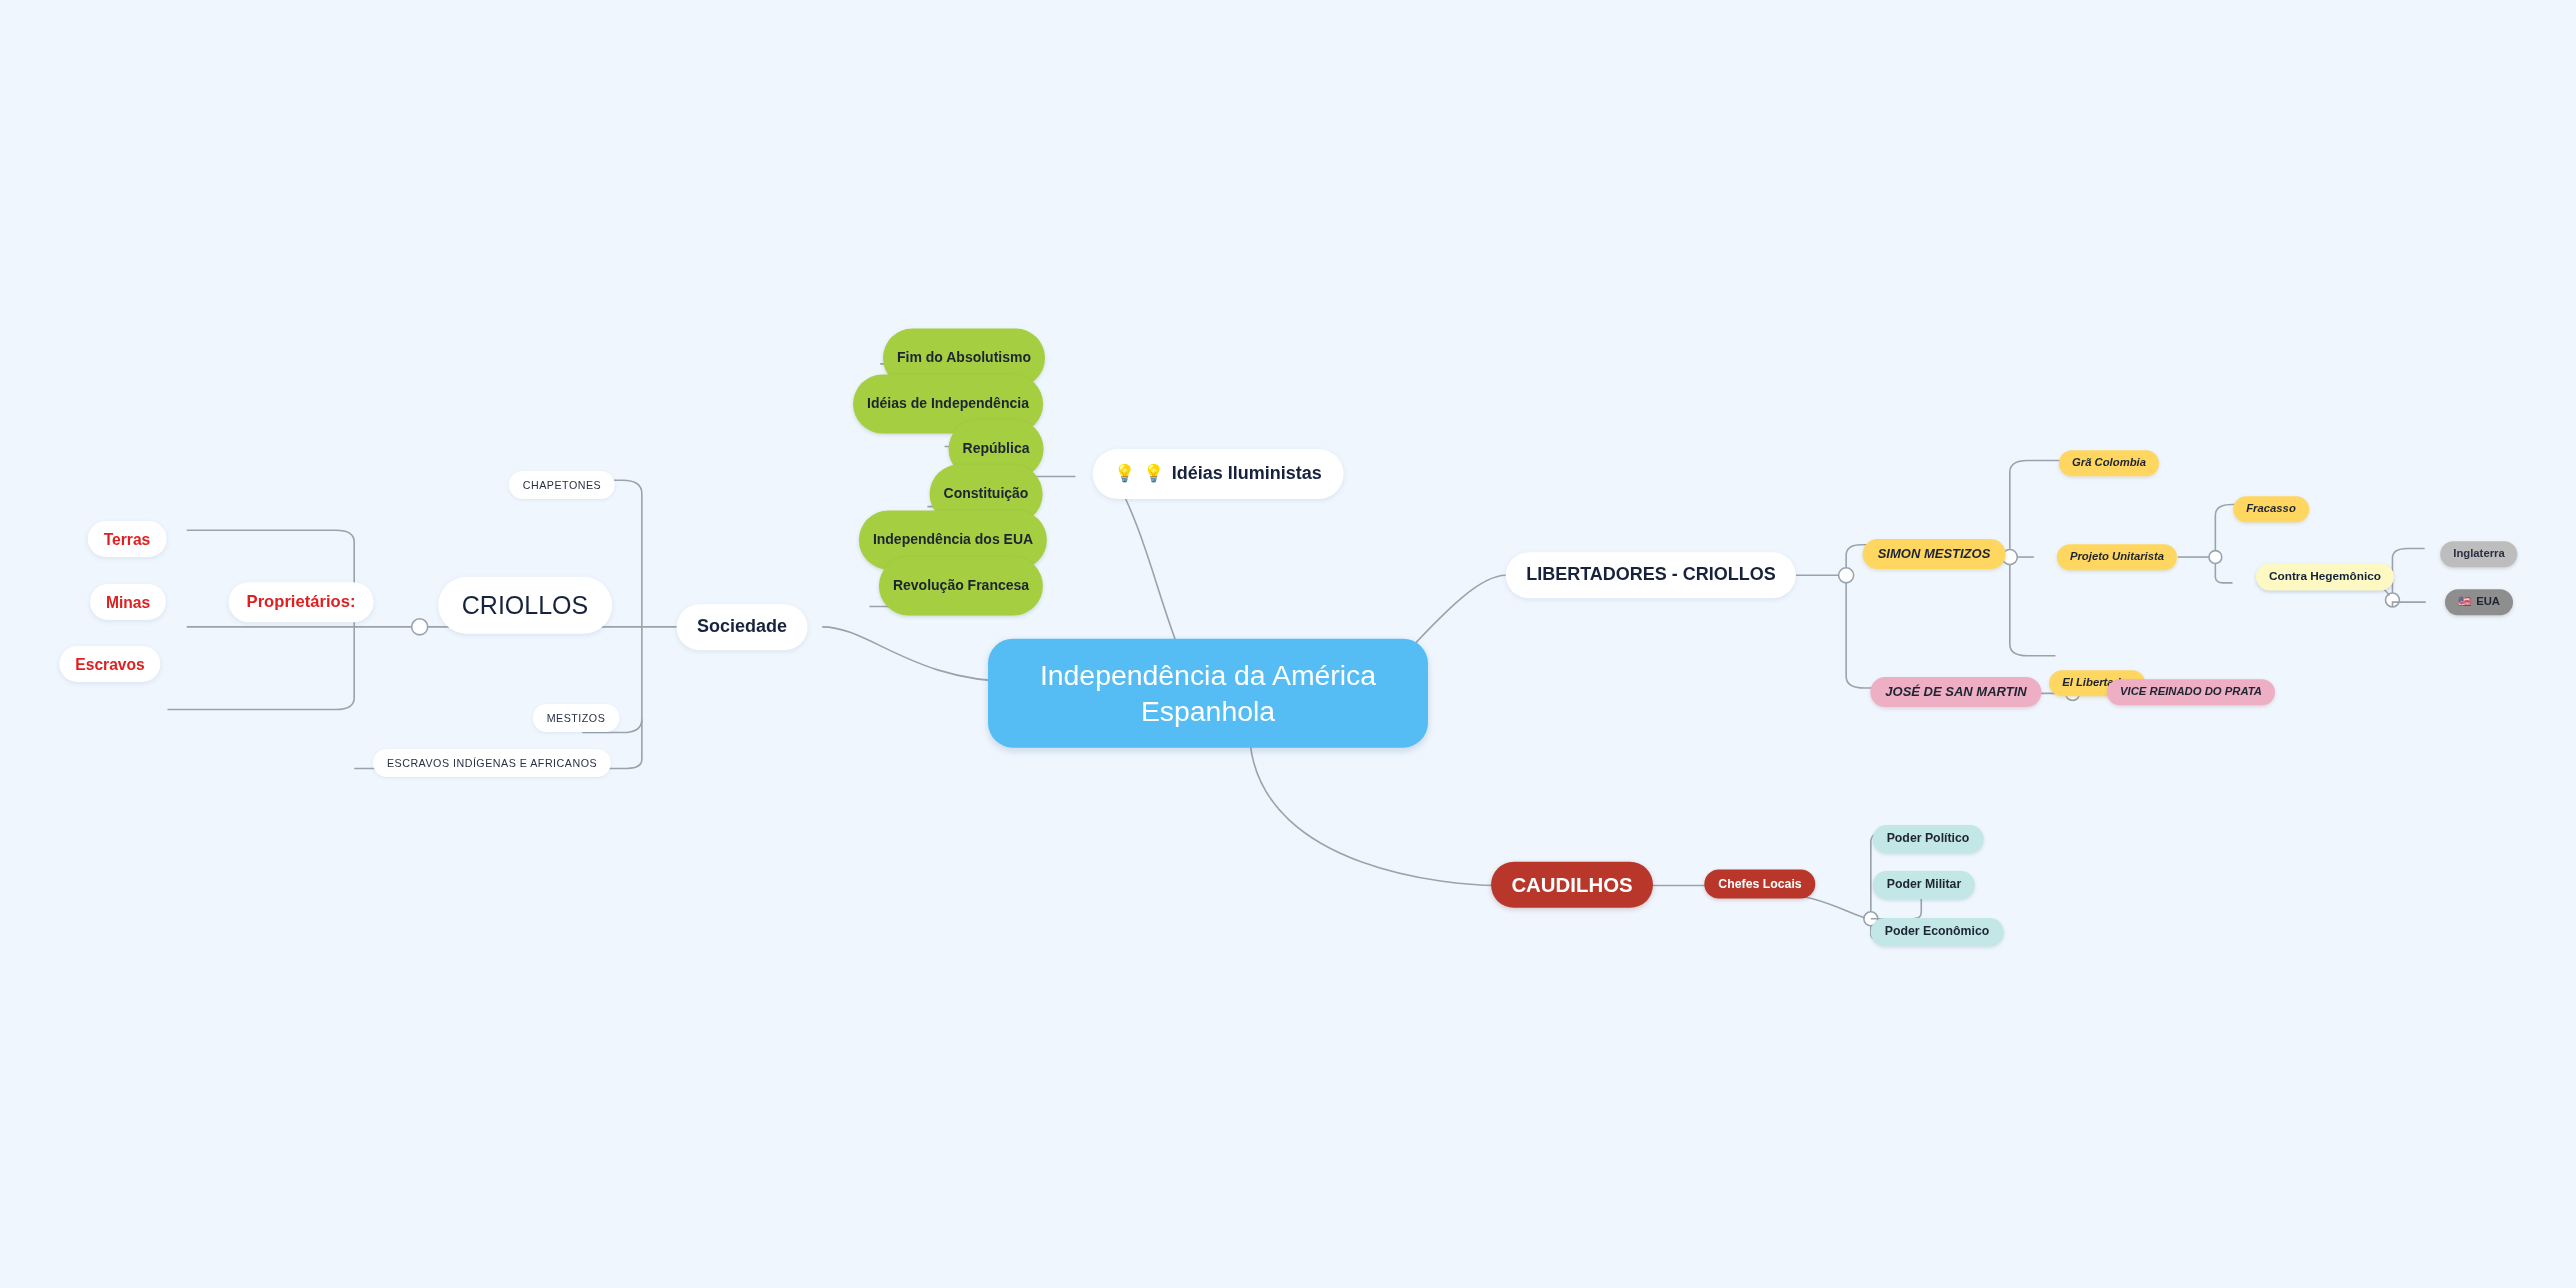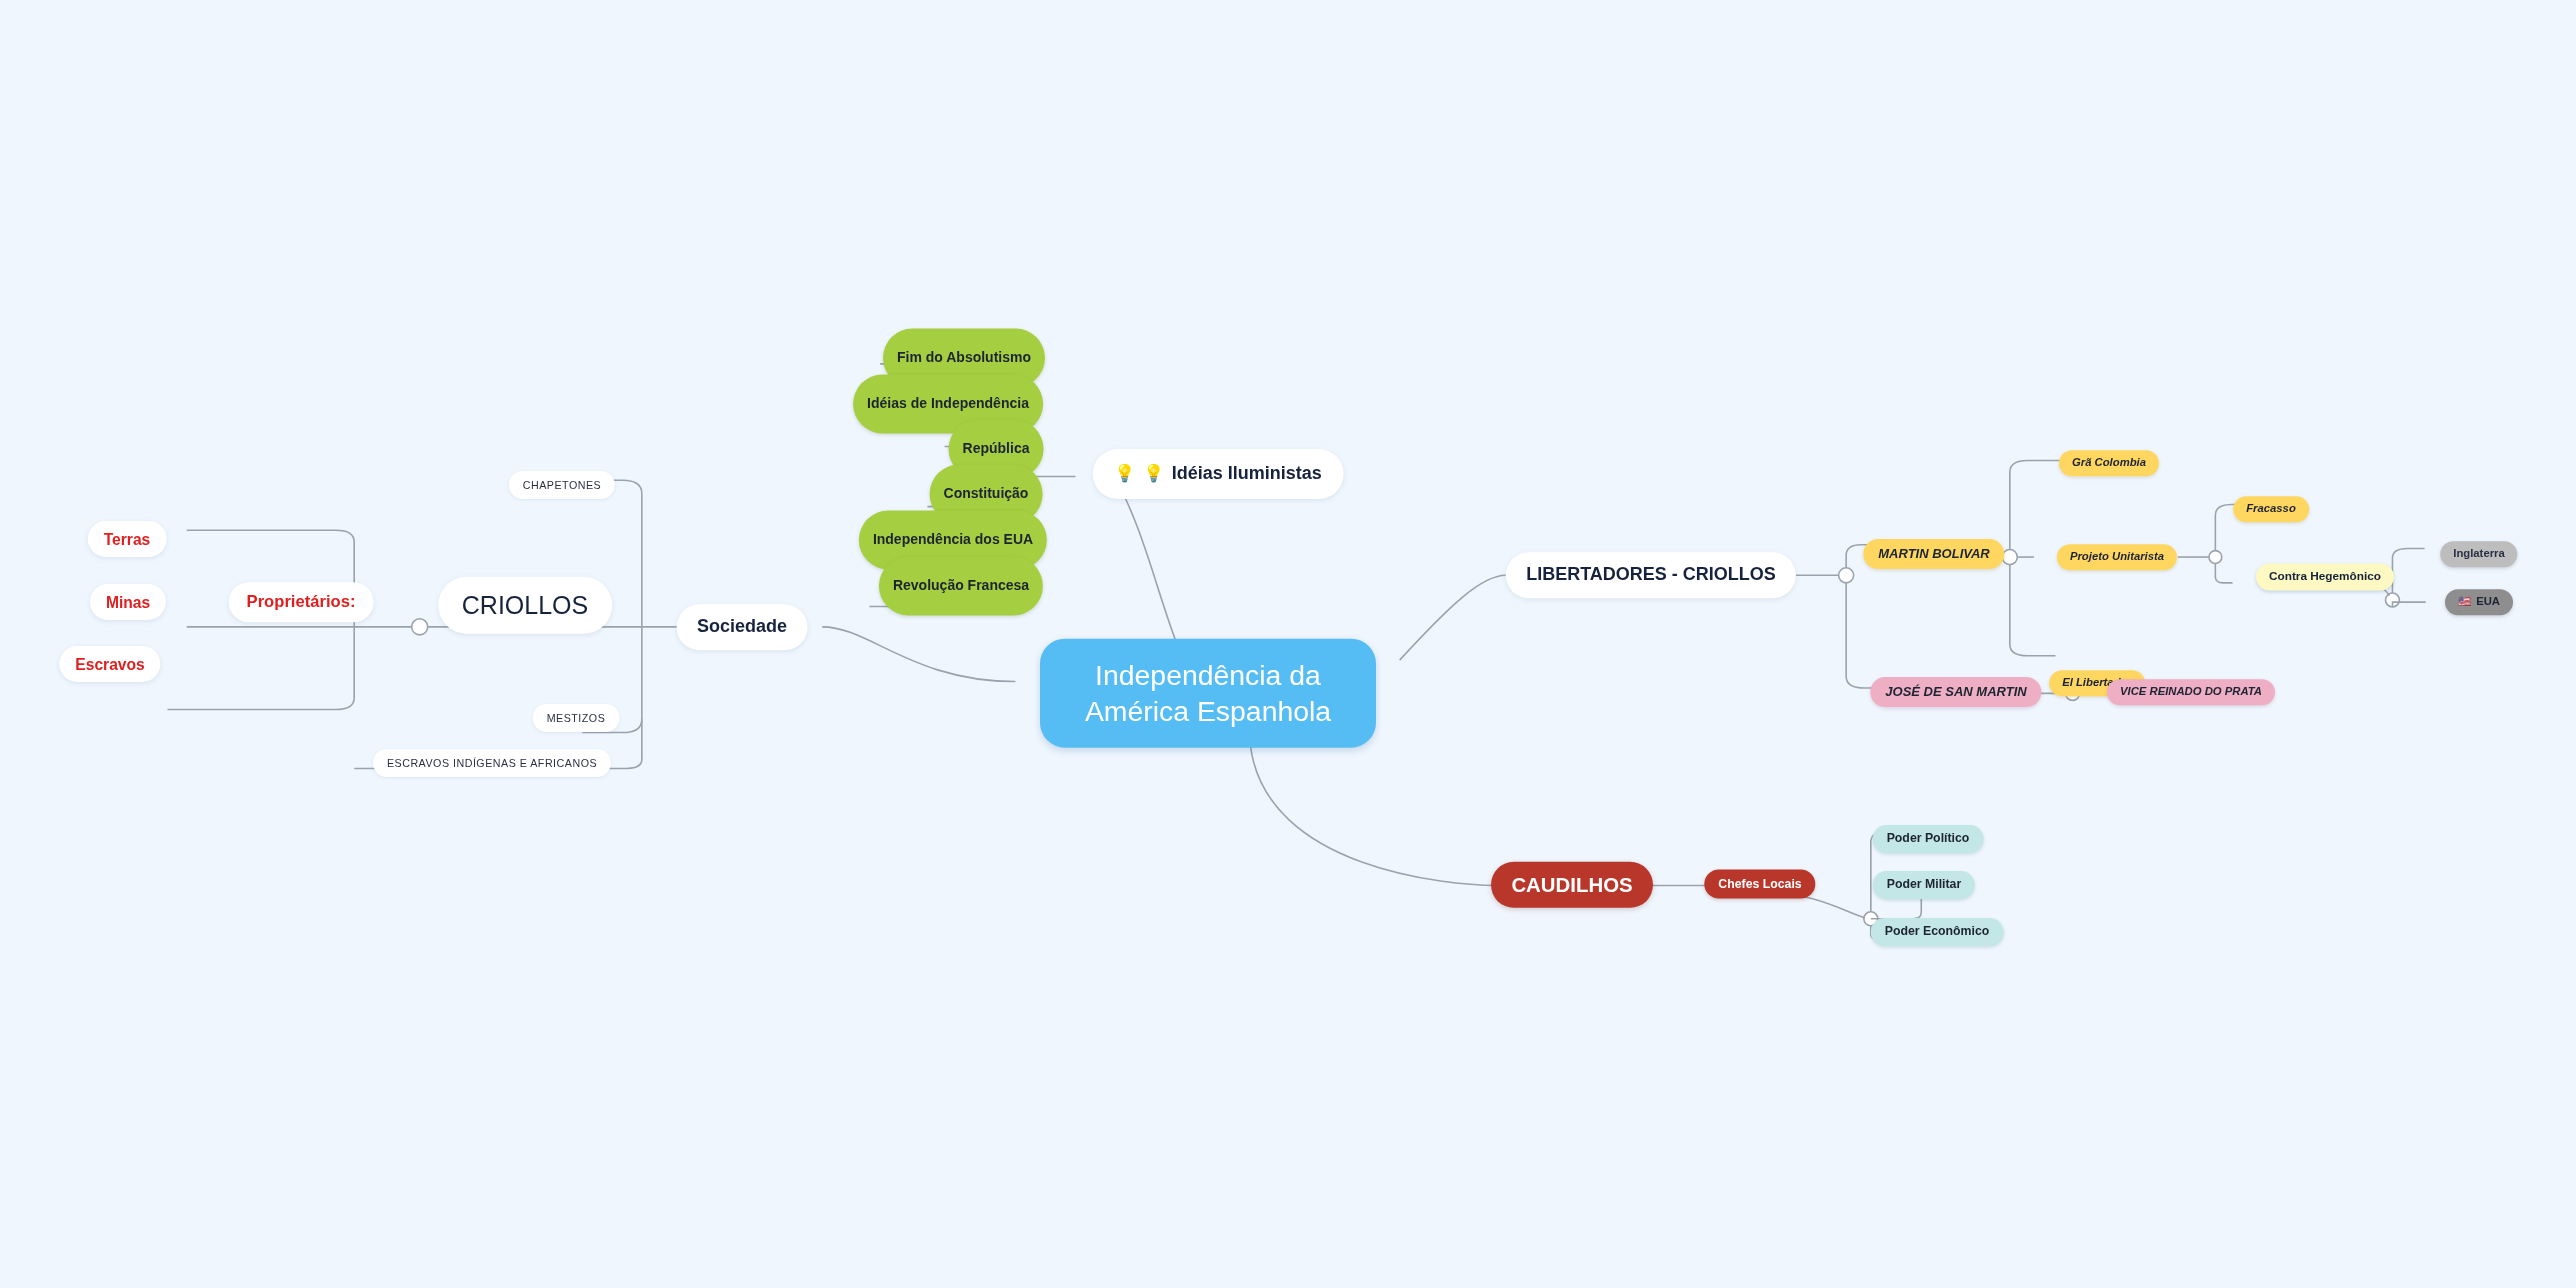--- a/index.html
+++ b/index.html
@@ -261,21 +261,21 @@
       <path d="M3078,1650 C3140,1650 3160,1650 3182,1650"></path>
 
       <circle cx="3486" cy="1712" r="13" fill="#ffffff" stroke="#9aa3ad" stroke-width="3"></circle>
       <path d="M3280,1662 C3380,1662 3440,1700 3474,1710"></path>
       <path d="M3486,1699 L3486,1570 C3486,1552 3500,1548 3518,1548 L3576,1548"></path>
       <path d="M3486,1712 L3560,1712 C3576,1712 3580,1708 3580,1700 L3580,1650"></path>
       <path d="M3486,1725 L3486,1740 C3486,1748 3494,1752 3504,1752 L3576,1752"></path>
     </g>
   </svg>
 
-  <div class="node v-root" style="left:1208px; top:693px; width:336px;">
+  <div class="node v-root" style="left:1208px; top:693px; width:440px;">
     <span>Independência da América Espanhola</span>
   </div>
 
   <div class="node v-white-md" style="left:742px; top:627px;">
     <span>Sociedade</span>
   </div>
 
   <div class="node v-white-lg" style="left:525px; top:605px;">
     <span>CRIOLLOS</span>
   </div>
@@ -329,21 +329,21 @@
   </div>
   <div class="node v-green" style="left:961px; top:586px;">
     <span>Revolução Francesa</span>
   </div>
 
   <div class="node v-white-md" style="left:1651px; top:575px;">
     <span>LIBERTADORES - CRIOLLOS</span>
   </div>
 
   <div class="node v-yellow" style="left:1934px; top:554px;">
-    <span>MARTIN BOLIVAR</span>
+    <span>SIMON MESTIZOS</span>
   </div>
 
   <div class="node v-yellow-sm" style="left:2109px; top:463px;">
     <span>Grã Colombia</span>
   </div>
   <div class="node v-yellow-sm" style="left:2117px; top:557px;">
     <span>Projeto Unitarista</span>
   </div>
   <div class="node v-yellow-sm" style="left:2097px; top:646px;margin-top:37px;">
     <span>El Libertador</span>

